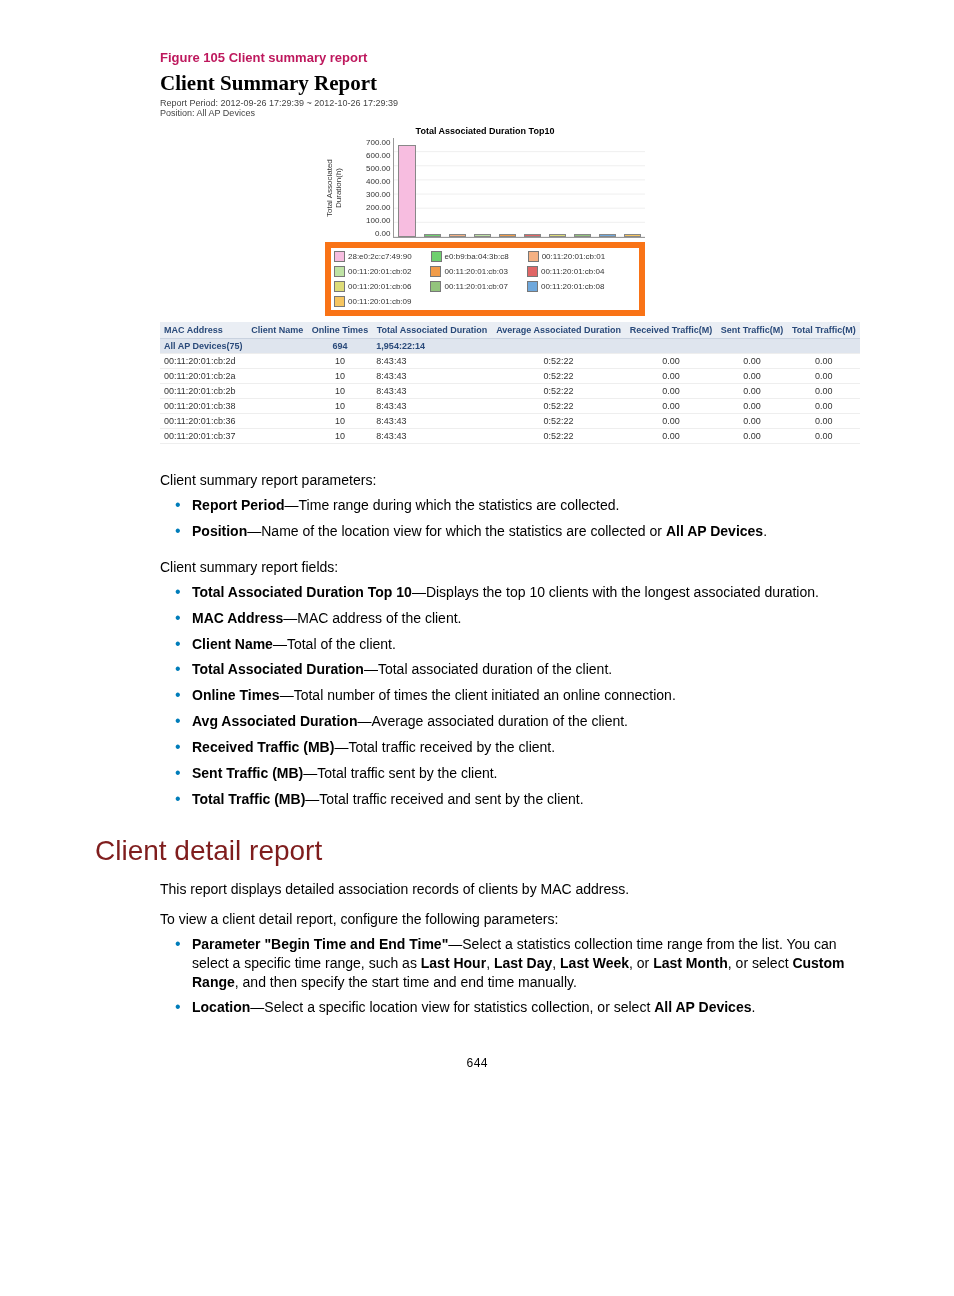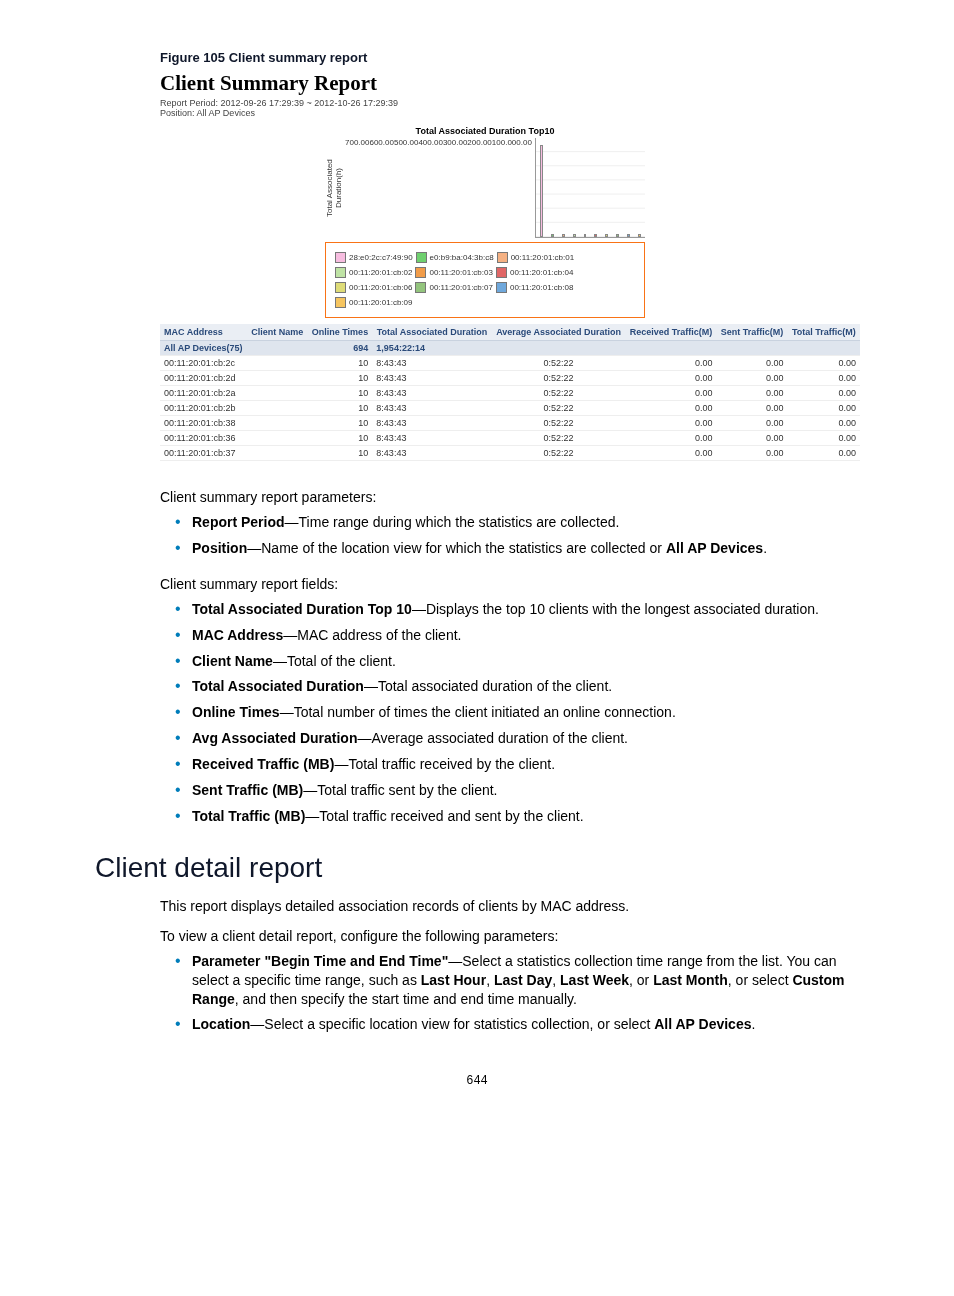--- a/index.html
+++ b/index.html
@@ -6,21 +6,21 @@
     margin: 0;
     padding: 50px 95px 40px 95px;
     font-family: Arial, Helvetica, sans-serif;
     font-size: 14px;
     color: #000;
     background: #fff;
     width: 954px;
     box-sizing: border-box;
   }
   .figure-caption {
-    color: #0f172a;
+    color: #be185d;
     font-weight: bold;
     font-size: 13px;
     margin-bottom: 6px;
     margin-left: 65px;
   }
   .report-title {
     font-family: "Times New Roman", serif;
     font-size: 21px;
     font-weight: bold;
     margin: 2px 0 2px 65px;
@@ -47,51 +47,52 @@
   .y-axis-label {
     font-size: 8px;
     writing-mode: vertical-rl;
     transform: rotate(180deg);
     text-align: center;
     color: #333;
     margin-right: 2px;
   }
   .y-ticks {
     display: flex;
-    flex-direction: row;
+    flex-direction: column;
     justify-content: space-between;
     font-size: 8px;
     text-align: right;
     padding-right: 3px;
     color: #333;
+    margin-left: 21px;
   }
   .plot {
     flex: 1;
     border-left: 1px solid #999;
     border-bottom: 1px solid #999;
     position: relative;
     display: flex;
     align-items: flex-end;
     gap: 8px;
     padding: 0 4px;
     background-image: linear-gradient(to top, #eee 1px, transparent 1px);
     background-size: 100% 14.28%;
   }
   .bar {
     flex: 1;
     border:1px solid #888;
   }
   .legend {
-    border: 1px solid #f97316;
+    border: 6px solid #f97316;
     margin-top: 4px;
-    padding: 9px;
+    padding: 3px;
     font-size: 8px;
     display: flex;
     flex-wrap: wrap;
-    gap: 4px 3px;
+    gap: 4px 19px;
     color:#333;
   }
   .legend-item { display: flex; align-items: center; gap: 3px; white-space: nowrap; }
   .sw { width: 9px; height: 9px; display: inline-block; border:1px solid #777; }
 
   
   table.data {
     border-collapse: collapse;
     width: 700px;
     margin: 6px 0 0 65px;
@@ -109,35 +110,35 @@
   table.data td {
     padding: 2px 4px;
     border-bottom: 1px solid #eee;
     color: #333;
   }
   table.data tr.sumrow td {
     background: #dfe5ee;
     font-weight: bold;
     color: #2a4a7a;
   }
-  .num { text-align: right; }
+  .num { text-align: center; }
   .ctr { text-align: center; }
 
   
   .prose { margin-left: 65px; margin-right: 0; }
   .para { margin: 28px 0 8px 0; }
   ul.bullets { list-style: none; padding: 0; margin: 0 0 0 20px; }
   ul.bullets li { position: relative; padding-left: 12px; margin: 7px 0; line-height: 1.35; }
   ul.bullets li::before {
     content: "•"; color: #007dba; font-size: 16px;
     position: absolute; left: -5px; top: -2px;
   }
   .b { font-weight: bold; }
   h2.section {
-    color: #0f172a;
+    color: #7f1d1d;
     font-weight: normal;
     font-size: 28px;
     margin: 26px 0 14px 0;
   }
   .page-num { text-align: center; font-size: 12px; margin-top: 40px; font-family: Liberation Mono, monospace; }
 </style>
 </head>
 <body>
 
 <div class="figure-caption">Figure 105 Client summary report</div>
@@ -232,30 +233,20 @@
   <tbody id="tbody">
       <tr class="sumrow">
         <td>All AP Devices(75)</td>
         <td></td>
         <td class="num">694</td>
         <td>1,954:22:14</td>
         <td></td>
         <td></td>
         <td></td>
         <td></td>
-      </tr>
-      <tr>
-        <td>00:11:20:01:cb:2c</td>
-        <td></td>
-        <td class="num">10</td>
-        <td>8:43:43</td>
-        <td class="ctr">0:52:22</td>
-        <td class="num">0.00</td>
-        <td class="num">0.00</td>
-        <td class="num">0.00</td>
       </tr>
       <tr>
         <td>00:11:20:01:cb:2d</td>
         <td></td>
         <td class="num">10</td>
         <td>8:43:43</td>
         <td class="ctr">0:52:22</td>
         <td class="num">0.00</td>
         <td class="num">0.00</td>
         <td class="num">0.00</td>

